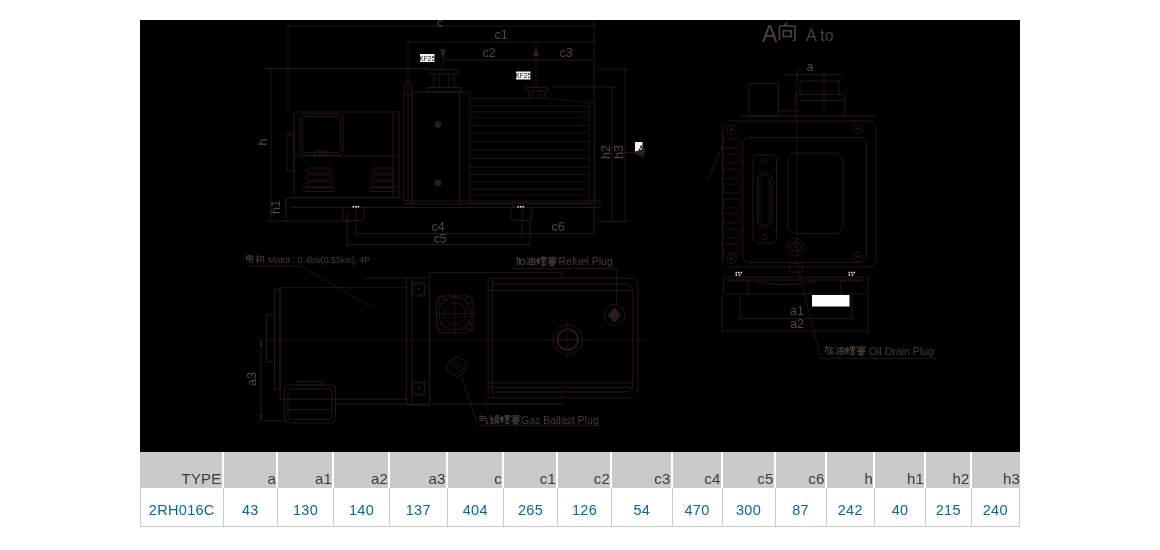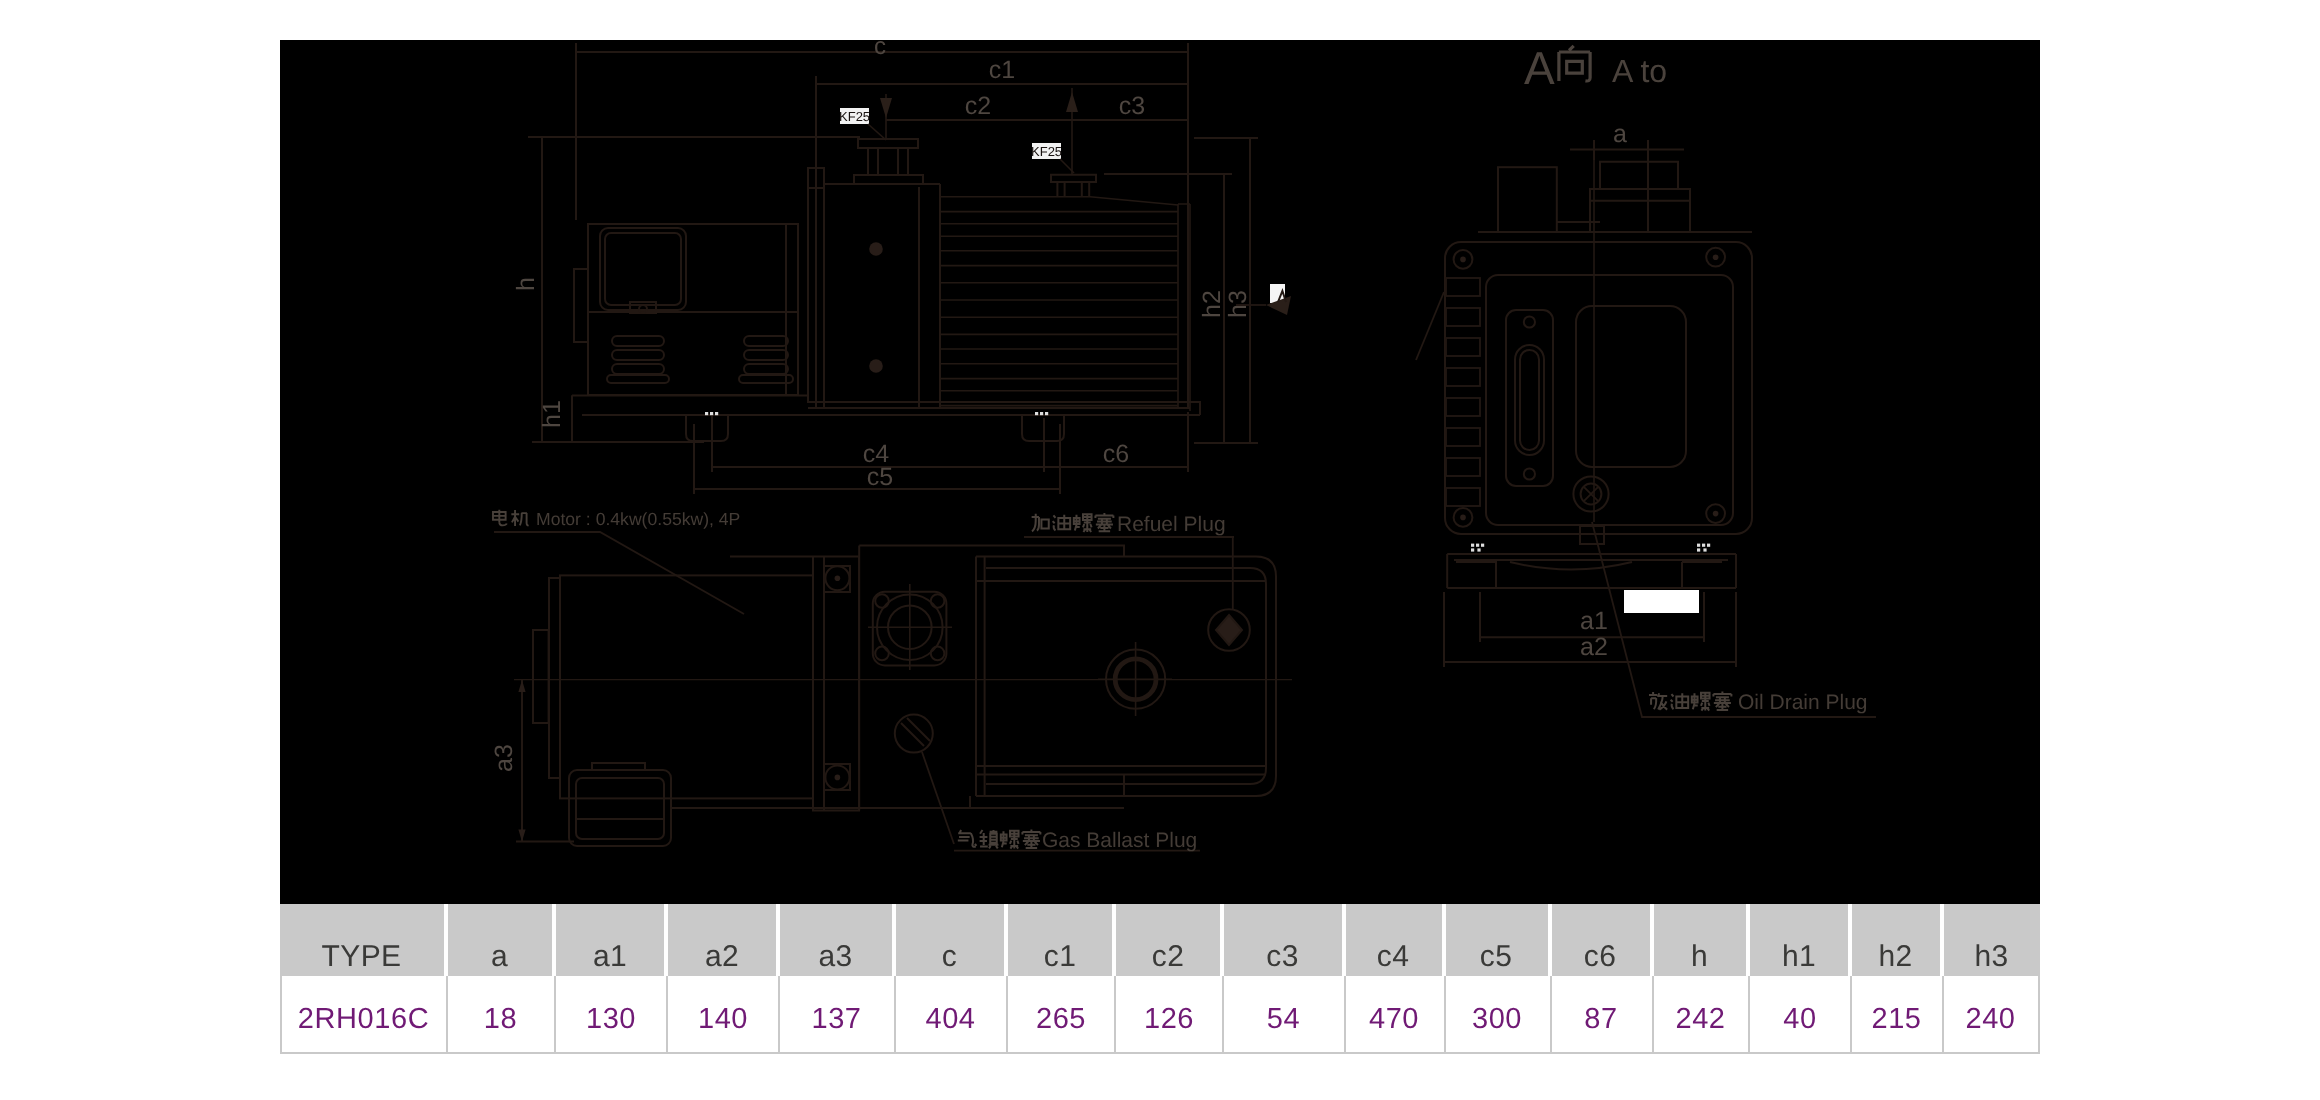--- a/index.html
+++ b/index.html
@@ -1,21 +1,21 @@
 <!DOCTYPE html>
 <html><head>
 <meta charset="utf-8">
 <style>
 html,body{margin:0;padding:0;background:#ffffff;width:1160px;height:550px;overflow:hidden;}
 *{box-sizing:border-box;}
 #panel{position:absolute;left:140px;top:20px;width:880px;height:431.5px;background:#000000;}
 #tbl{position:absolute;left:140px;top:451.5px;width:880px;border-collapse:separate;border-spacing:0;font-family:"Liberation Sans",sans-serif;table-layout:fixed;}
-#tbl th{background:#c9c9c9;color:#3a3a38;font-weight:normal;font-size:15px;letter-spacing:0.2px;height:36.5px;border-right:2px solid #fff;padding:18px 0 0 0;text-align:center;}
+#tbl th{background:#c9c9c9;color:#3a3a38;font-weight:normal;font-size:15px;letter-spacing:0.2px;height:36.5px;border-right:2px solid #fff;padding:18px 0 0 0;text-align:right;}
 #tbl th:last-child{border-right:none;}
-#tbl td{background:#fff;color:#701a75;font-size:14.5px;letter-spacing:0.3px;height:38.5px;border-right:1px solid #c9c9c9;border-bottom:1px solid #c9c9c9;padding:6px 0 0 0;text-align:center;}
+#tbl td{background:#fff;color:#0369a1;font-size:14.5px;letter-spacing:0.3px;height:38.5px;border-right:1px solid #c9c9c9;border-bottom:1px solid #c9c9c9;padding:6px 0 0 0;text-align:center;}
 #tbl td:first-child{border-left:1px solid #c9c9c9;}
 svg text{font-family:"Liberation Sans",sans-serif;}
 </style>
 </head>
 <body>
 
 <div id="panel">
 <svg width="880" height="432" viewBox="0 0 880 432">
 <g transform="translate(-140,-20)" stroke="#221813" stroke-width="1" fill="none">
 
@@ -417,21 +417,21 @@
         <th>c4</th>
         <th>c5</th>
         <th>c6</th>
         <th>h</th>
         <th>h1</th>
         <th>h2</th>
         <th>h3</th>
       </tr>
 <tr>
         <td>2RH016C</td>
-        <td>18</td>
+        <td>43</td>
         <td>130</td>
         <td>140</td>
         <td>137</td>
         <td>404</td>
         <td>265</td>
         <td>126</td>
         <td>54</td>
         <td>470</td>
         <td>300</td>
         <td>87</td>

